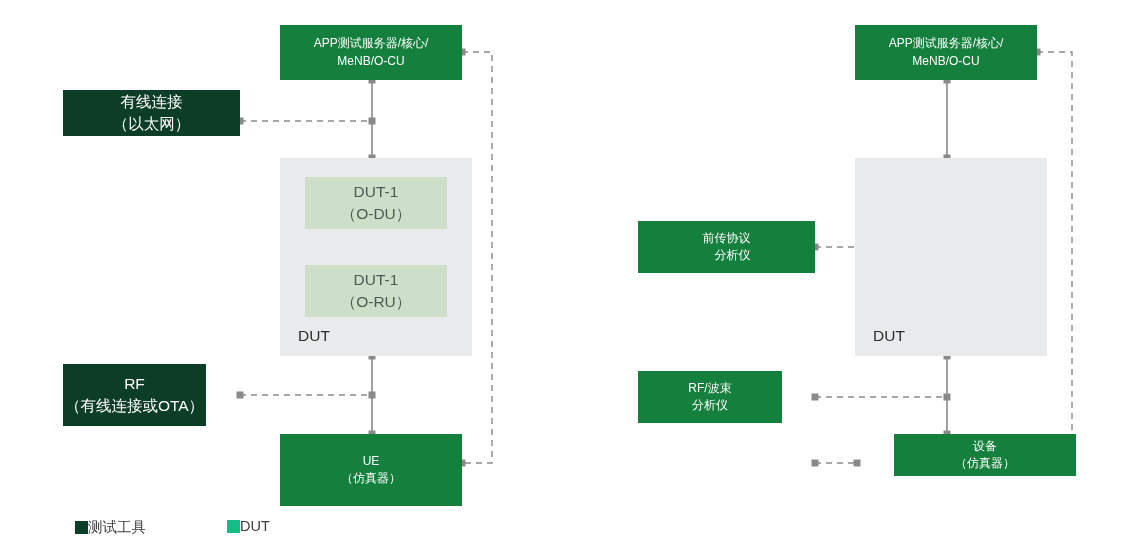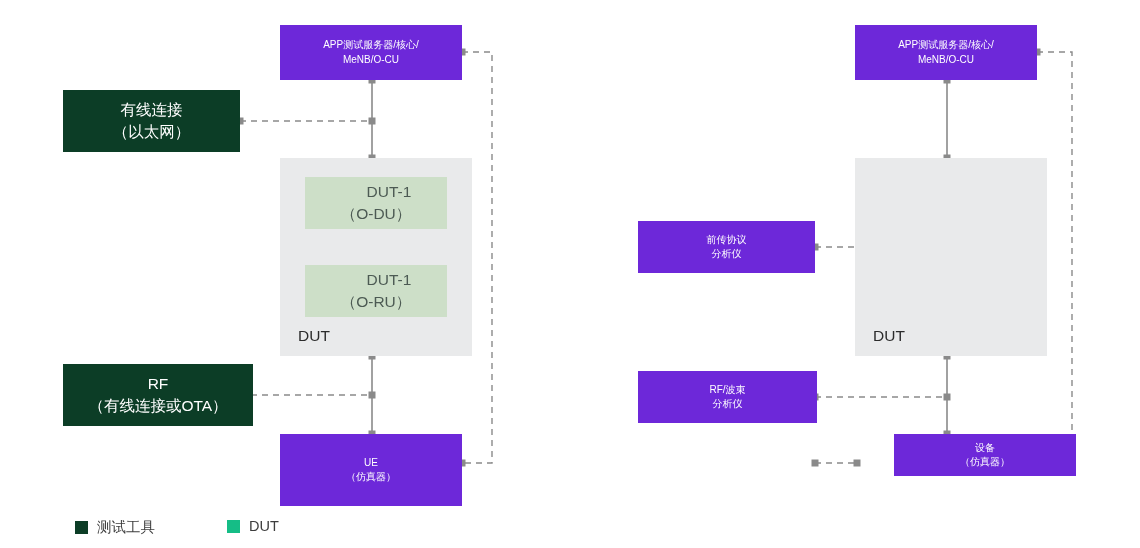--- a/index.html
+++ b/index.html
@@ -24,51 +24,49 @@
     position: absolute;
     box-sizing: border-box;
     display: flex;
     align-items: center;
     justify-content: center;
     text-align: center;
     line-height: 1.42;
     white-space: pre-line;
   }
   .node-green {
-    background: #6d28d9;
+    background: #15803d;
     color: #ffffff;
-    font-size: 10px;
+    font-size: 12px;
   }
   .node-dark {
     background: #0c3d26;
     color: #ffffff;
     font-size: 15.5px;
   }
   .node-inner {
     background: #cddfc8;
     color: #4c5a53;
     font-size: 15.5px;
-    text-align: right;
   }
   .dut-container {
     position: absolute;
     box-sizing: border-box;
     background: #e9eaeb;
   }
   .dut-label {
     position: absolute;
     font-size: 15.5px;
     color: #2b2b2b;
     white-space: nowrap;
   }
   .legend {
     position: absolute;
     display: flex;
     align-items: center;
-    gap: 9px;
   }
   .legend-swatch {
     width: 13px;
     height: 13px;
     display: block;
   }
   .legend-text {
     font-size: 14.5px;
     color: #3d3d3d;
     white-space: nowrap;
@@ -151,52 +149,52 @@
     <rect class="junction" x="853.5" y="459.5" width="7" height="7"></rect>
 
     <path class="dashed-wire" d="M1037,52 L1072,52 L1072,463 L1037,463"></path>
     <rect class="junction" x="1033.5" y="48.5" width="7" height="7"></rect>
     <rect class="junction" x="1033.5" y="459.5" width="7" height="7"></rect>
   </svg>
 
   <div class="node node-green" style="left:280px; top:25px; width:182px; height:55px;">APP测试服务器/核心/
 MeNB/O-CU</div>
 
-  <div class="node node-dark" style="left:63px; top:90px; width:177px; height:62px;">有线连接
+  <div class="node node-dark" style="left:63px; top:90px; width:177px; height:46px;">有线连接
 （以太网）</div>
 
   <div class="dut-container" style="left:280px; top:158px; width:192px; height:198px;"></div>
 
   <div class="node node-inner" style="left:305px; top:177px; width:142px; height:52px;">DUT-1
 （O-DU）</div>
 
   <div class="node node-inner" style="left:305px; top:265px; width:142px; height:52px;">DUT-1
 （O-RU）</div>
 
   <div class="dut-label" style="left:298px; top:327px;">DUT</div>
 
-  <div class="node node-dark" style="left:63px; top:364px; width:190px; height:62px;">RF
+  <div class="node node-dark" style="left:63px; top:364px; width:143px; height:62px;">RF
 （有线连接或OTA）</div>
 
   <div class="node node-green" style="left:280px; top:434px; width:182px; height:72px;">UE
 （仿真器）</div>
 
   <div class="node node-green" style="left:855px; top:25px; width:182px; height:55px;">APP测试服务器/核心/
 MeNB/O-CU</div>
 
   <div class="dut-container" style="left:855px; top:158px; width:192px; height:198px;"></div>
 
 
 
   <div class="dut-label" style="left:873px; top:327px;">DUT</div>
 
-  <div class="node node-green" style="left:638px; top:221px; width:177px; height:52px;">前传协议
+  <div class="node node-green" style="left:638px; top:221px; width:177px; height:52px;text-align:right;">前传协议
 分析仪</div>
 
-  <div class="node node-green" style="left:638px; top:371px; width:179px; height:52px;">RF/波束
+  <div class="node node-green" style="left:638px; top:371px; width:144px; height:52px;">RF/波束
 分析仪</div>
 
 
   <div class="node node-green" style="left:894px; top:434px; width:182px; height:42px;">设备
 （仿真器）</div>
 
   <div class="legend" style="left:75px; top:518px;">
     <span class="legend-swatch" style="background:#0c3d26;"></span>
     <span class="legend-text">测试工具</span>
   </div>

